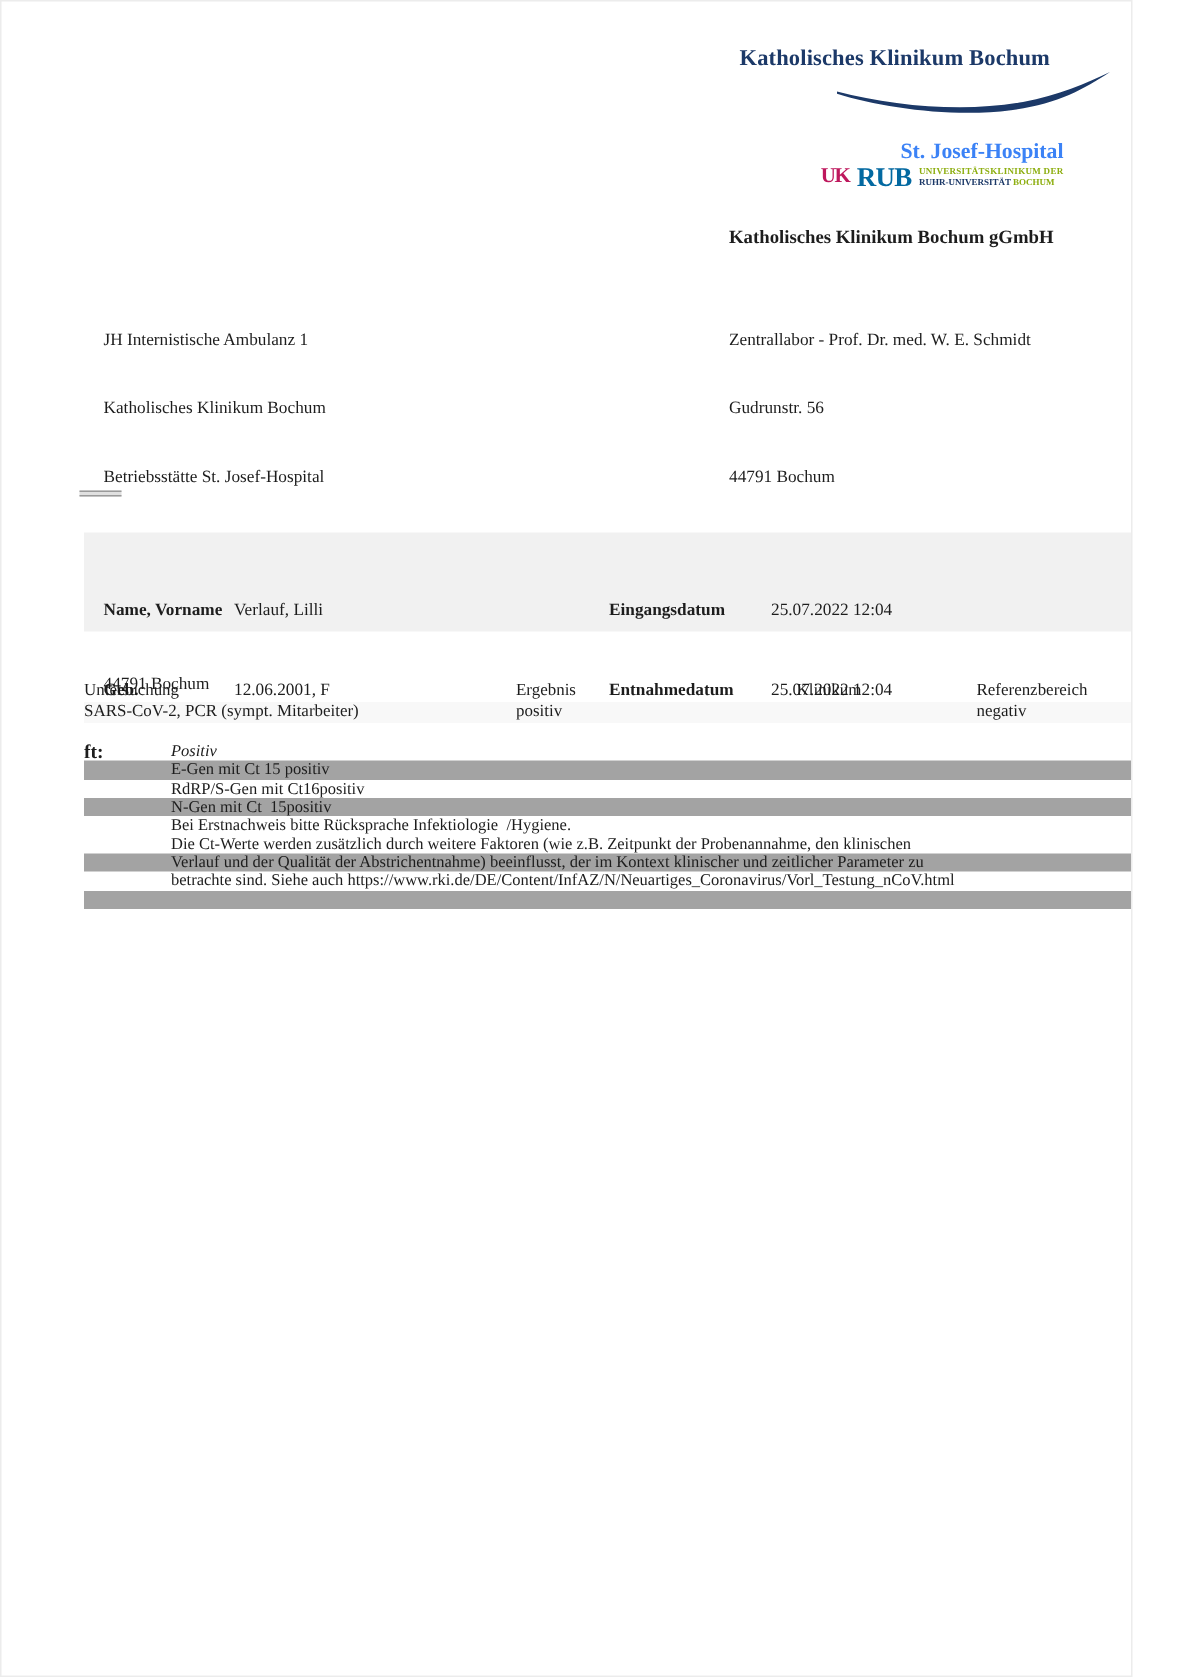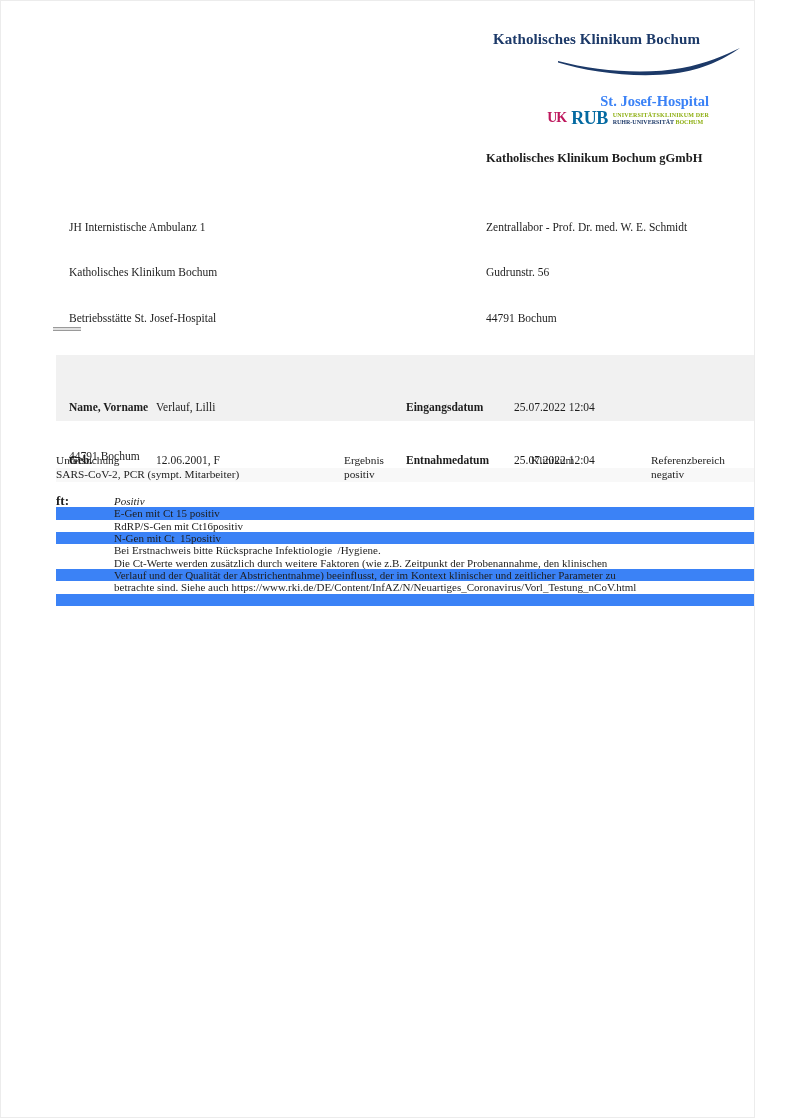--- a/index.html
+++ b/index.html
@@ -38,21 +38,21 @@
   
   .results{width:718px; font-size:11.3px;}
   .r-row{position:relative; height:13.8px; line-height:13.8px;}
   .r-row.stripe{background:#f8f8f8;}
   .r-cell{position:absolute; top:0; white-space:nowrap;}
   .c1{left:0;} .c2{left:288px;} .c3{left:475px;} .c4{left:595px;}
 
   
   .footnote{width:718px; font-size:11px;}
   .fn-row{position:relative; height:12.35px; line-height:12.4px;}
-  .fn-row.stripe{background:#3b82f6;}
+  .fn-row.stripe{background:#a3a3a3;}
   .fn-marker{position:absolute; left:0; top:0; font-weight:bold; font-size:13px;}
   .fn-text{position:absolute; left:58px; top:0; white-space:pre;}
   .fn-text.italic{font-style:italic;}
 </style>
 </head>
 <body>
 
 <div class="page">
 
   <div class="abs brand-text" style="top:30px; right:54px;">Katholisches Klinikum Bochum</div>

